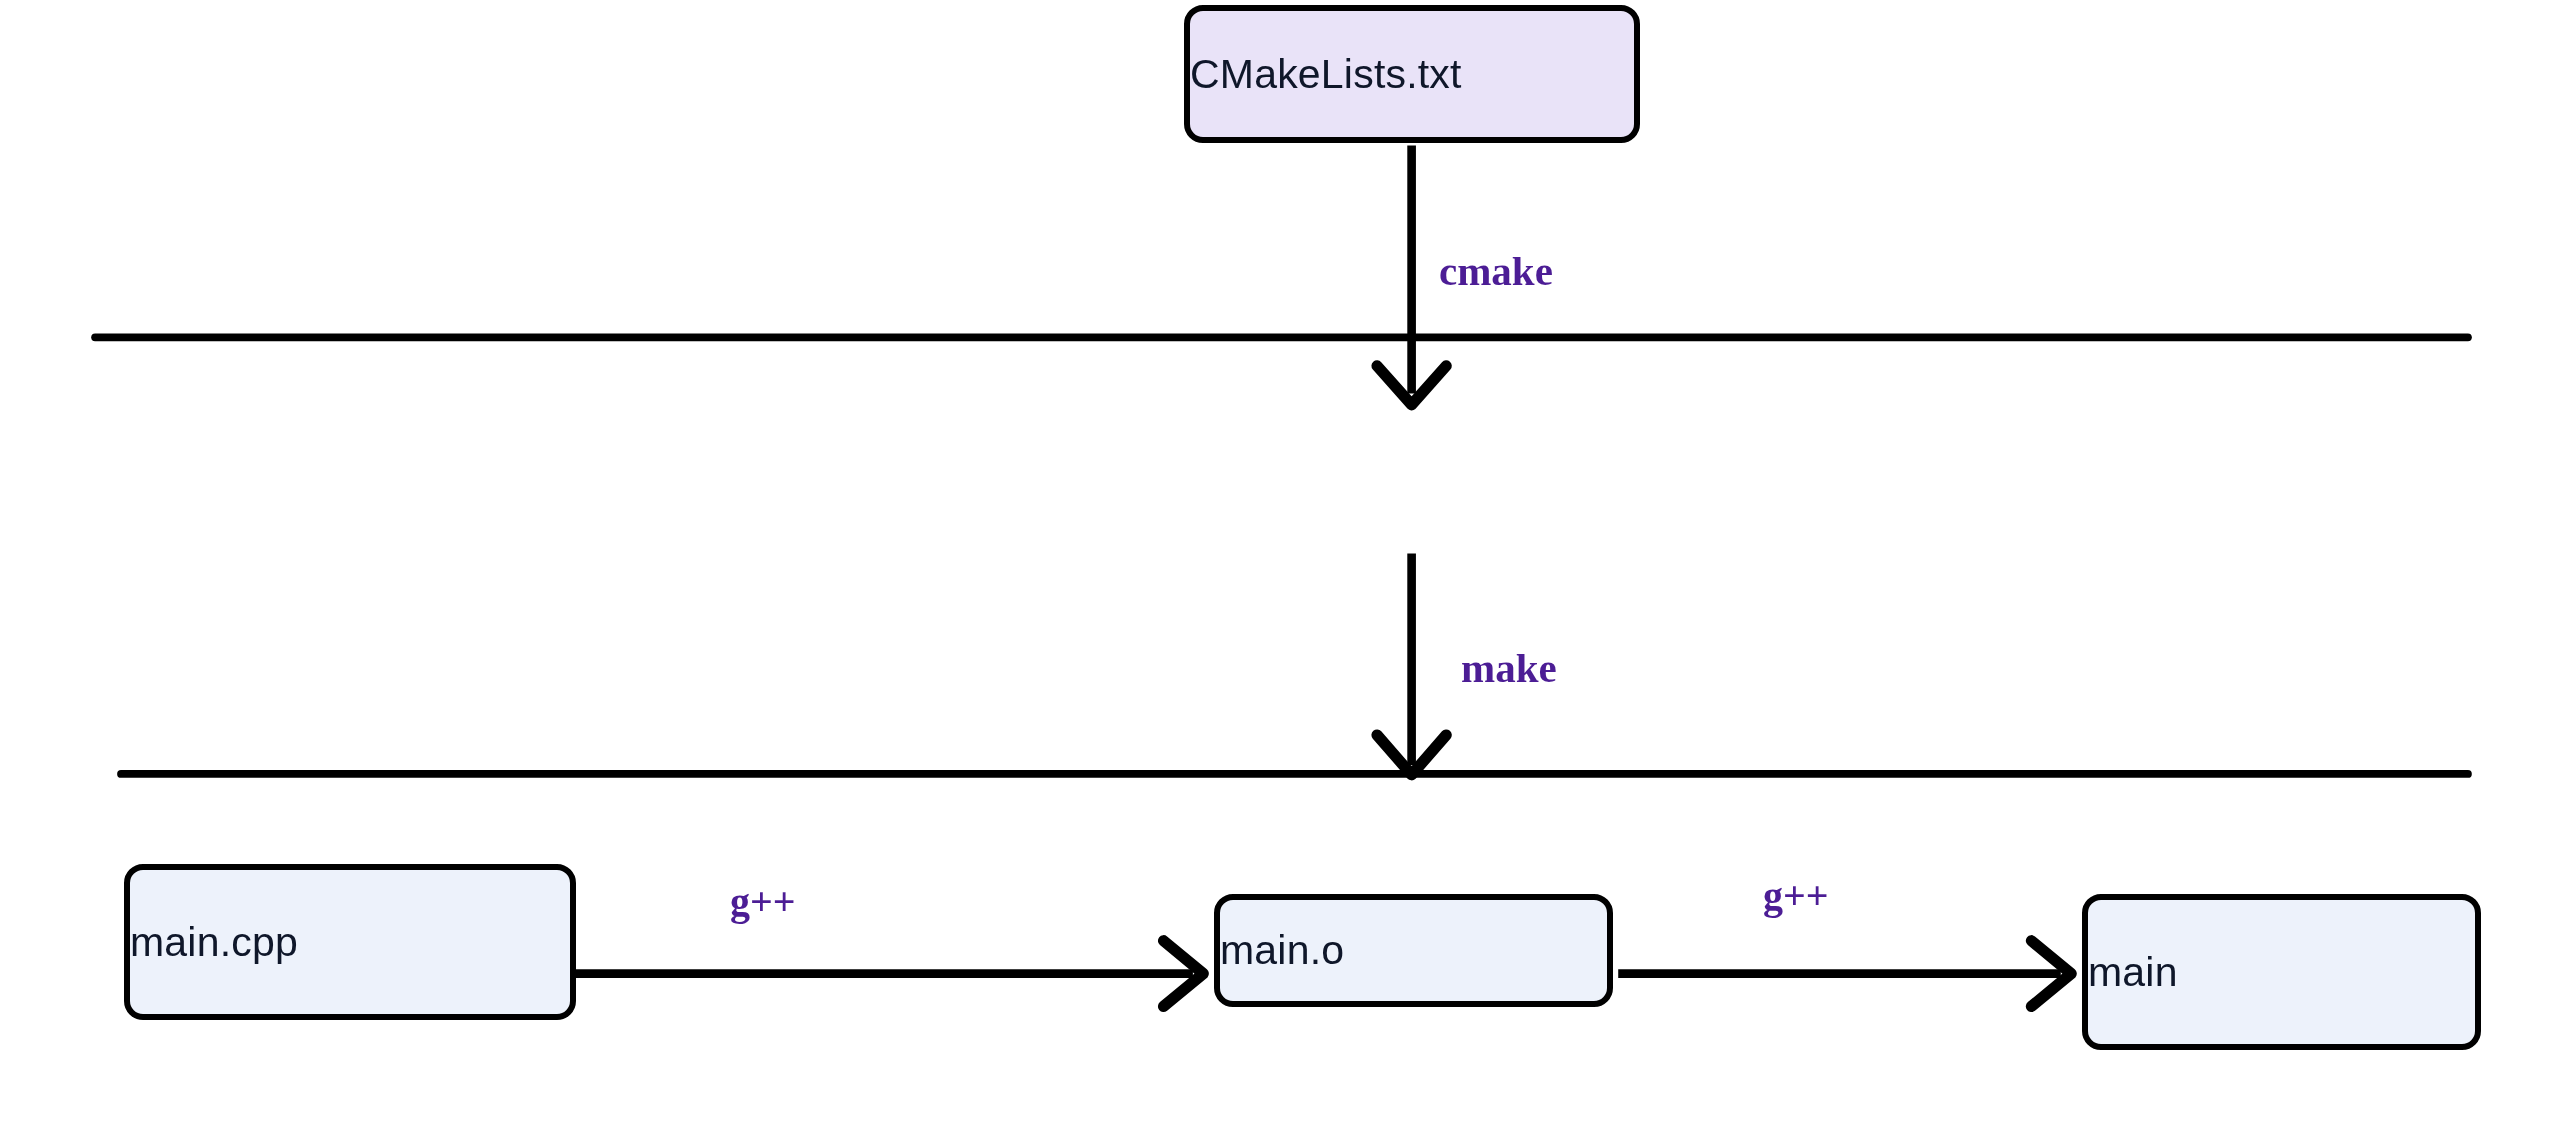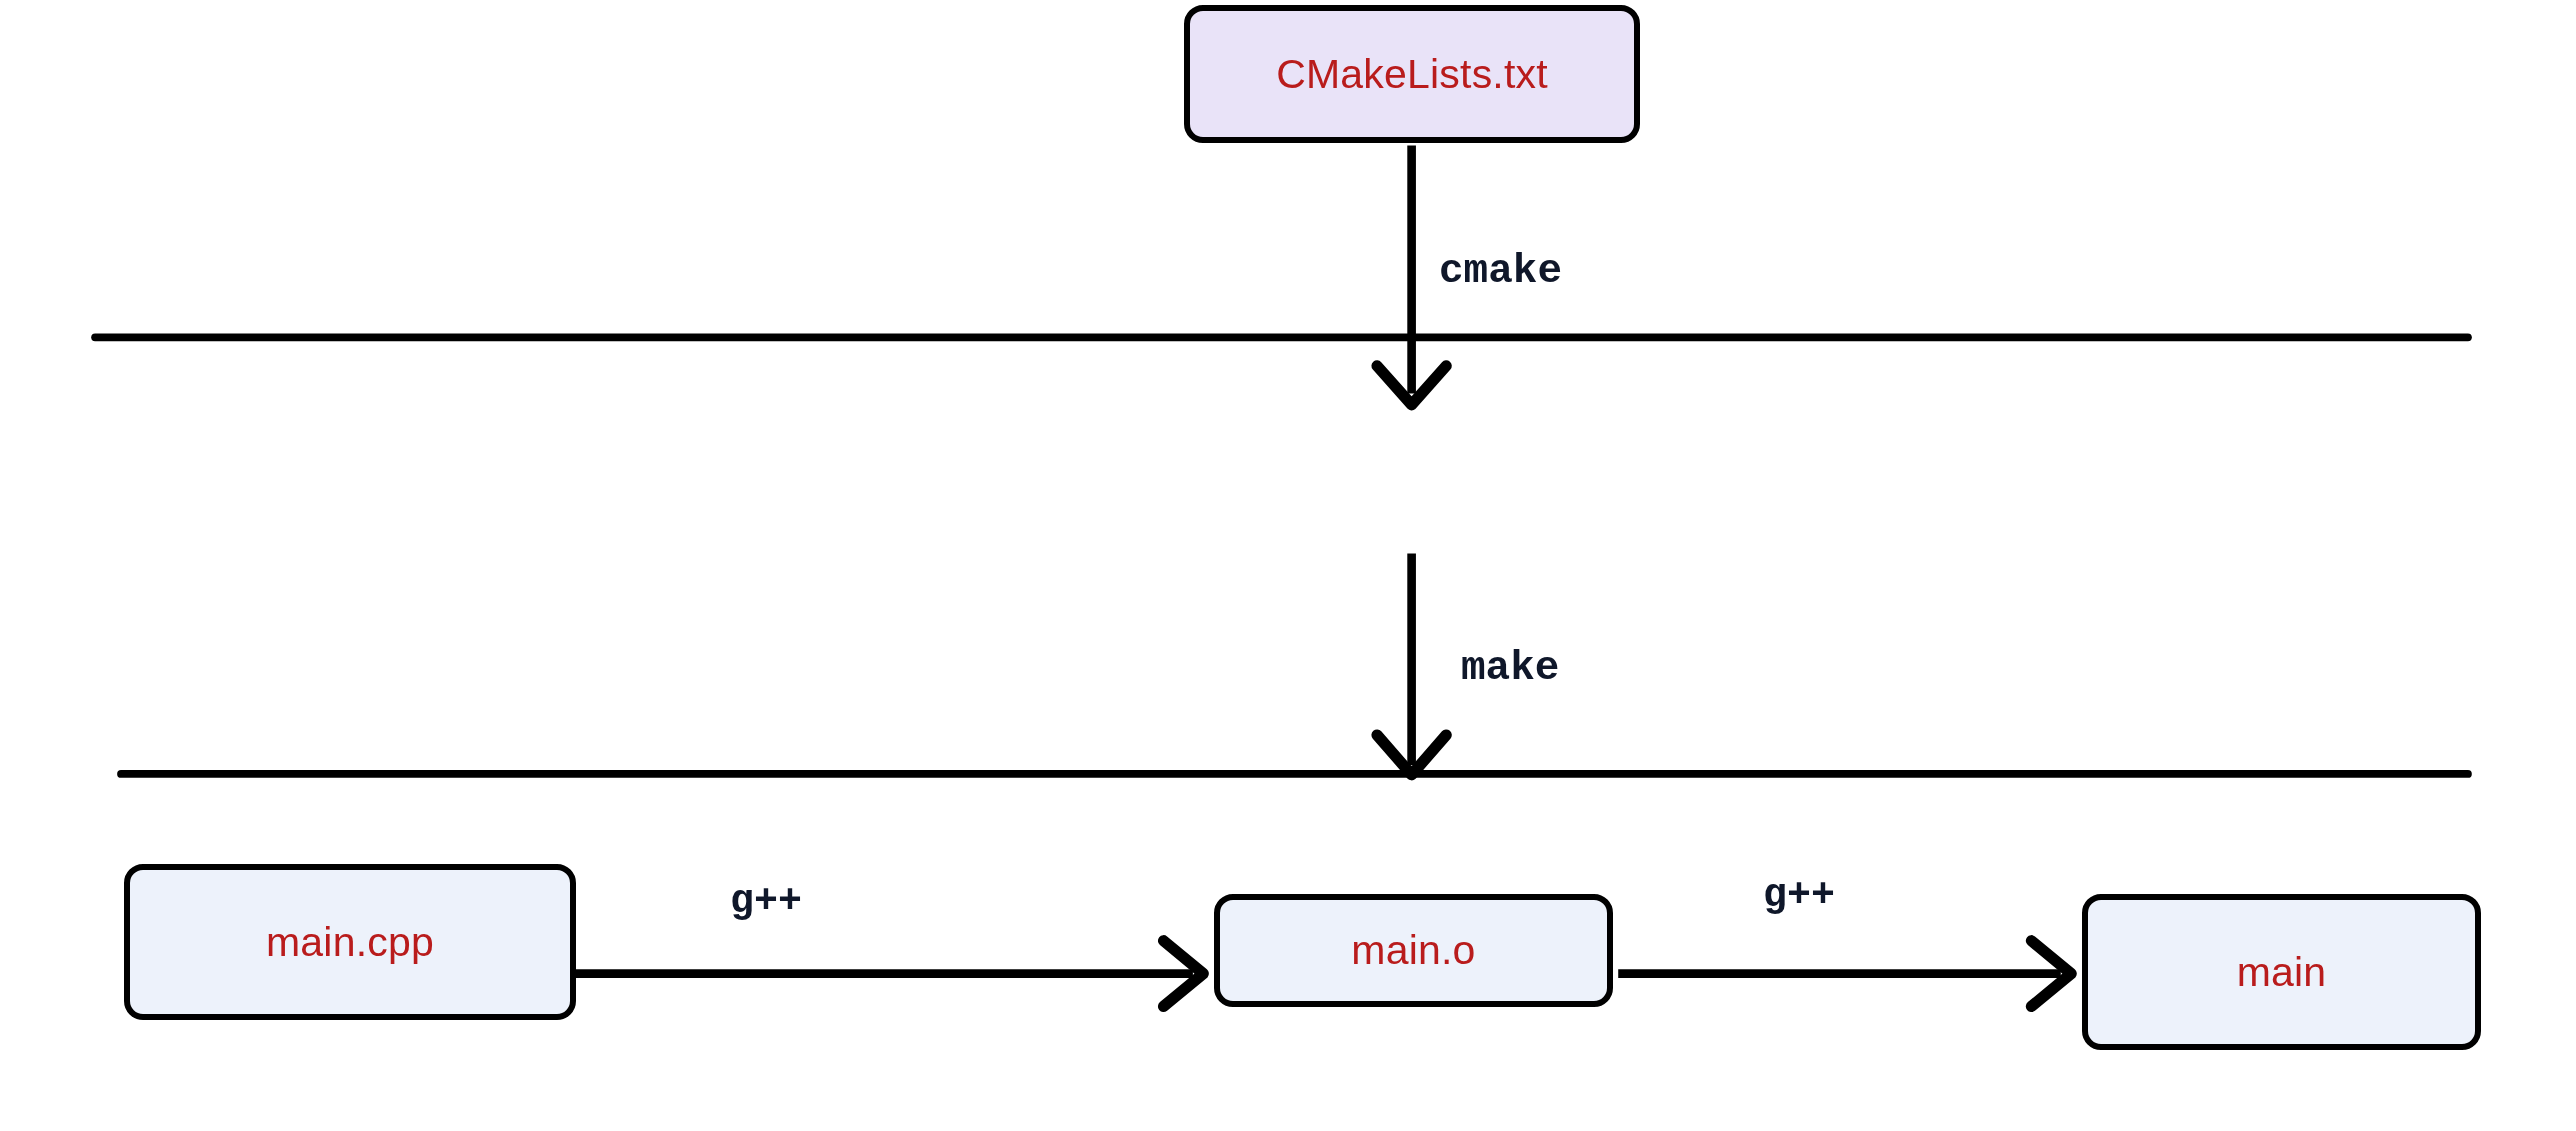--- a/index.html
+++ b/index.html
@@ -25,34 +25,34 @@
     width: 2576px;
     height: 1132px;
   }
   .node-box {
     position: absolute;
     box-sizing: border-box;
     border: 6px solid #000000;
     border-radius: 19px;
     display: flex;
     align-items: center;
-    justify-content: center;
+    justify-content: flex-start;
     font-family: "Liberation Sans", sans-serif;
     font-size: 41px;
     font-weight: 400;
-    color: #b91c1c;
+    color: #0f172a;
     letter-spacing: 0.2px;
     line-height: 1;
     user-select: none;
   }
   .edge-label {
     position: absolute;
-    font-family: Liberation Mono, monospace;
+    font-family: Liberation Serif, serif;
     font-weight: bold;
-    color: #0f172a;
+    color: #4c1d95;
     white-space: nowrap;
     line-height: 1;
     user-select: none;
   }
   .lbl-vert { font-size: 41px; }
   .lbl-horz { font-size: 40px; }
 </style>
 </head>
 <body>
 

